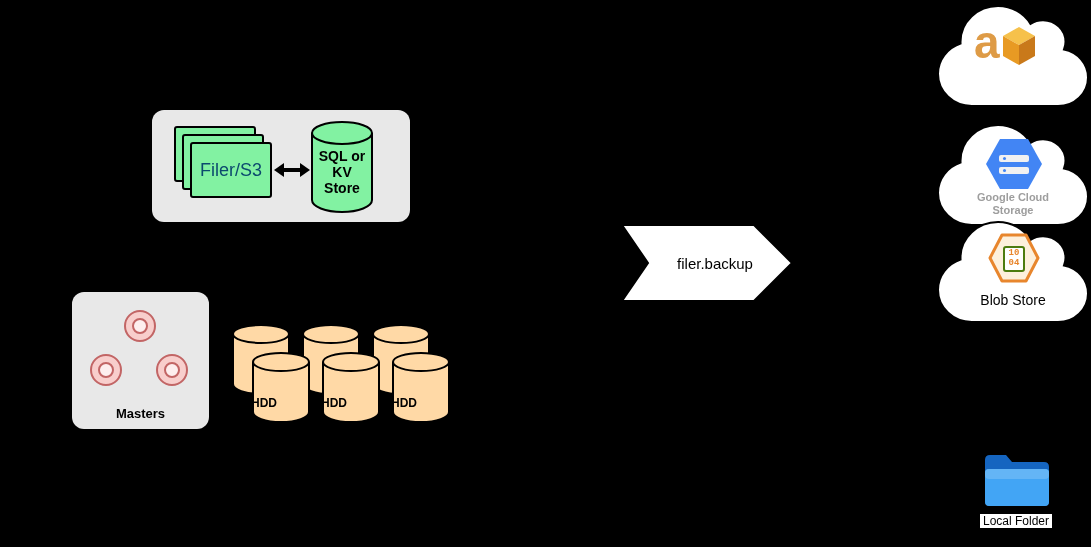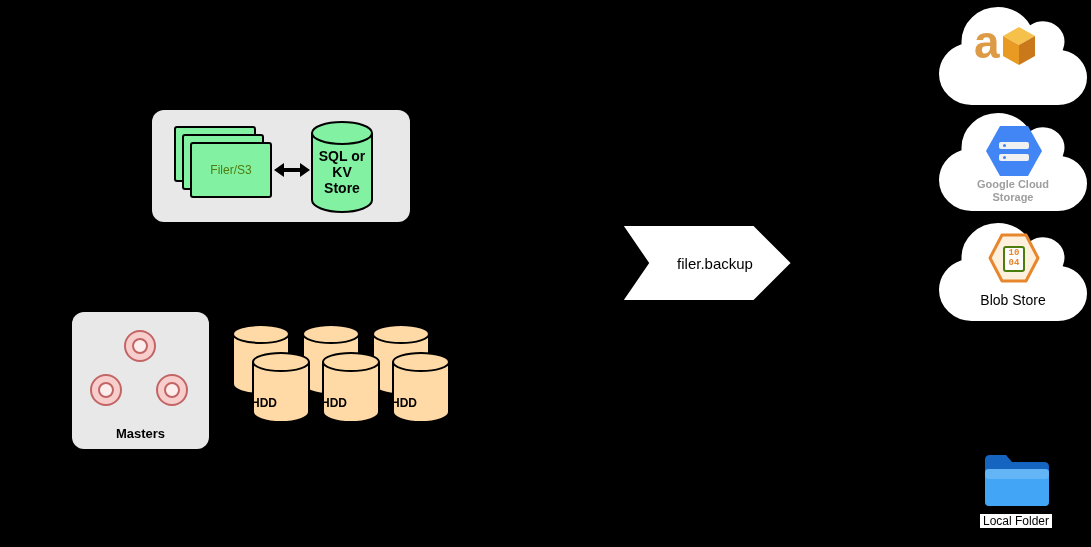--- a/index.html
+++ b/index.html
@@ -21,35 +21,35 @@
     width: 258px; height: 112px;
     background: #E8E8E8; border-radius: 12px;
   }
   .stack-rect {
     position: absolute; width: 82px; height: 56px;
     background: #82F2A2; border: 2px solid #000; border-radius: 3px;
   }
   .stack-rect.r1 { left: 22px; top: 16px; }
   .stack-rect.r2 { left: 30px; top: 24px; }
   .stack-rect.r3 { left: 38px; top: 32px; display: flex; align-items: center; justify-content: center; }
-  .stack-rect.r3 span { font-size: 12px; color: #4d7c0f; }
+  .stack-rect.r3 span { font-size: 18px; color: #0c4a6e; }
   .dbl-arrow { position: absolute; left: 122px; top: 50px; }
 
   .cylinder { position: absolute; }
   .cyl-label {
     position: absolute; left: 0; right: 0; top: 0; bottom: 0;
     display: flex; align-items: center; justify-content: center;
     text-align: center; font-weight: bold; color: #000;
   }
   .green-cyl { left: 158px; top: 10px; width: 64px; height: 94px; }
   .green-cyl .cyl-label { font-size: 14px; line-height: 1.15; padding: 10px 6px 0 6px; }
 
   
   .masters-group {
-    position: absolute; left: 72px; top: 312px;
+    position: absolute; left: 72px; top: 292px;
     width: 137px; height: 137px;
     background: #E8E8E8; border-radius: 12px;
   }
   .donut {
     position: absolute; width: 32px; height: 32px; border-radius: 50%;
     background: #F8CECC; border: 2px solid #C26565;
     display: flex; align-items: center; justify-content: center;
   }
   .donut .hole {
     width: 16px; height: 16px; border-radius: 50%;
@@ -76,21 +76,21 @@
   .flow-label {
     position: absolute; inset: 0; padding-left: 16px;
     display: flex; align-items: center; justify-content: center;
     font-size: 15px; color: #000;
   }
 
   
   .cloud { position: absolute; left: 938px; width: 150px; height: 100px; }
   .cloud > svg.cloud-shape { position: absolute; inset: 0; width: 100%; height: 100%; overflow: visible; }
   .cloud.c1 { top: 6px; }
-  .cloud.c2 { top: 112px; text-decoration: underline; }
+  .cloud.c2 { top: 125px; text-decoration: underline; }
   .cloud.c3 { top: 222px; }
   .cloud.c4 { top: 330px; }
   .cloud-label {
     position: absolute; left: 0; right: 0; top: 70px;
     text-align: center; font-size: 14px; color: #000;
   }
 
   
   .aws-icon { position: absolute; left: 36px; top: 16px; display: flex; align-items: flex-start; }
   .aws-a { font-size: 46px; font-weight: bold; color: #DE9B46; line-height: 0.9; }

